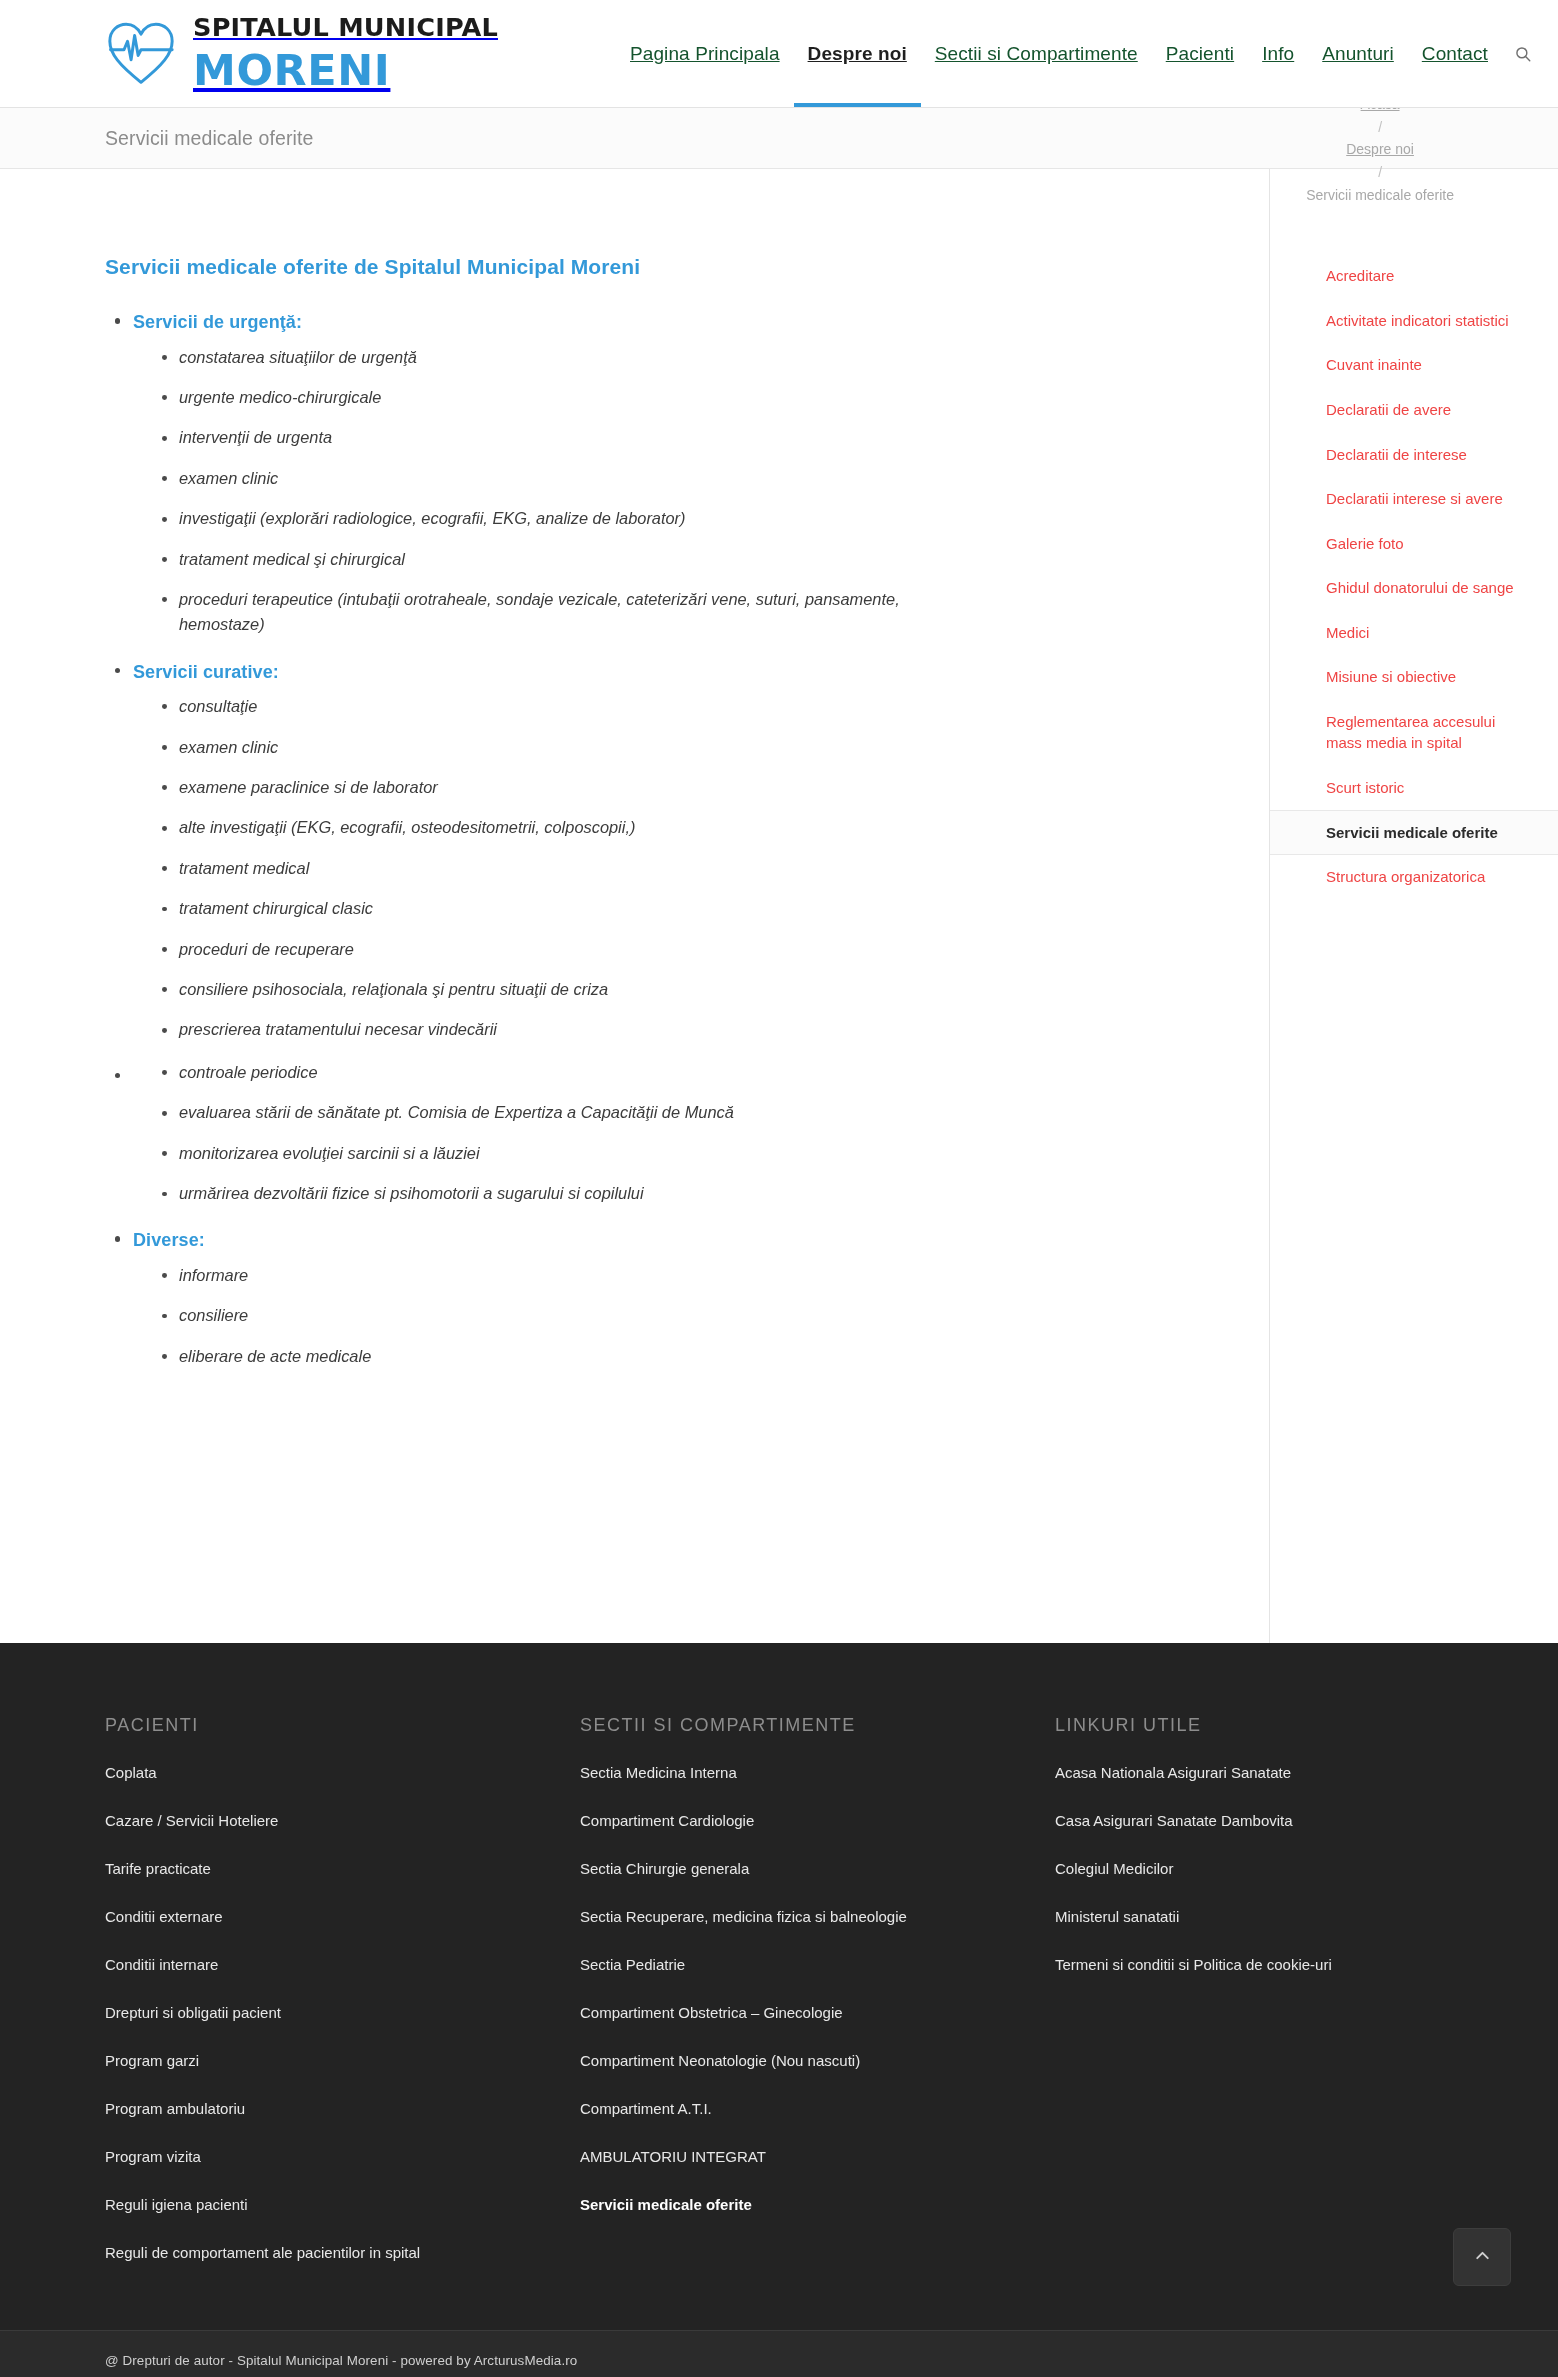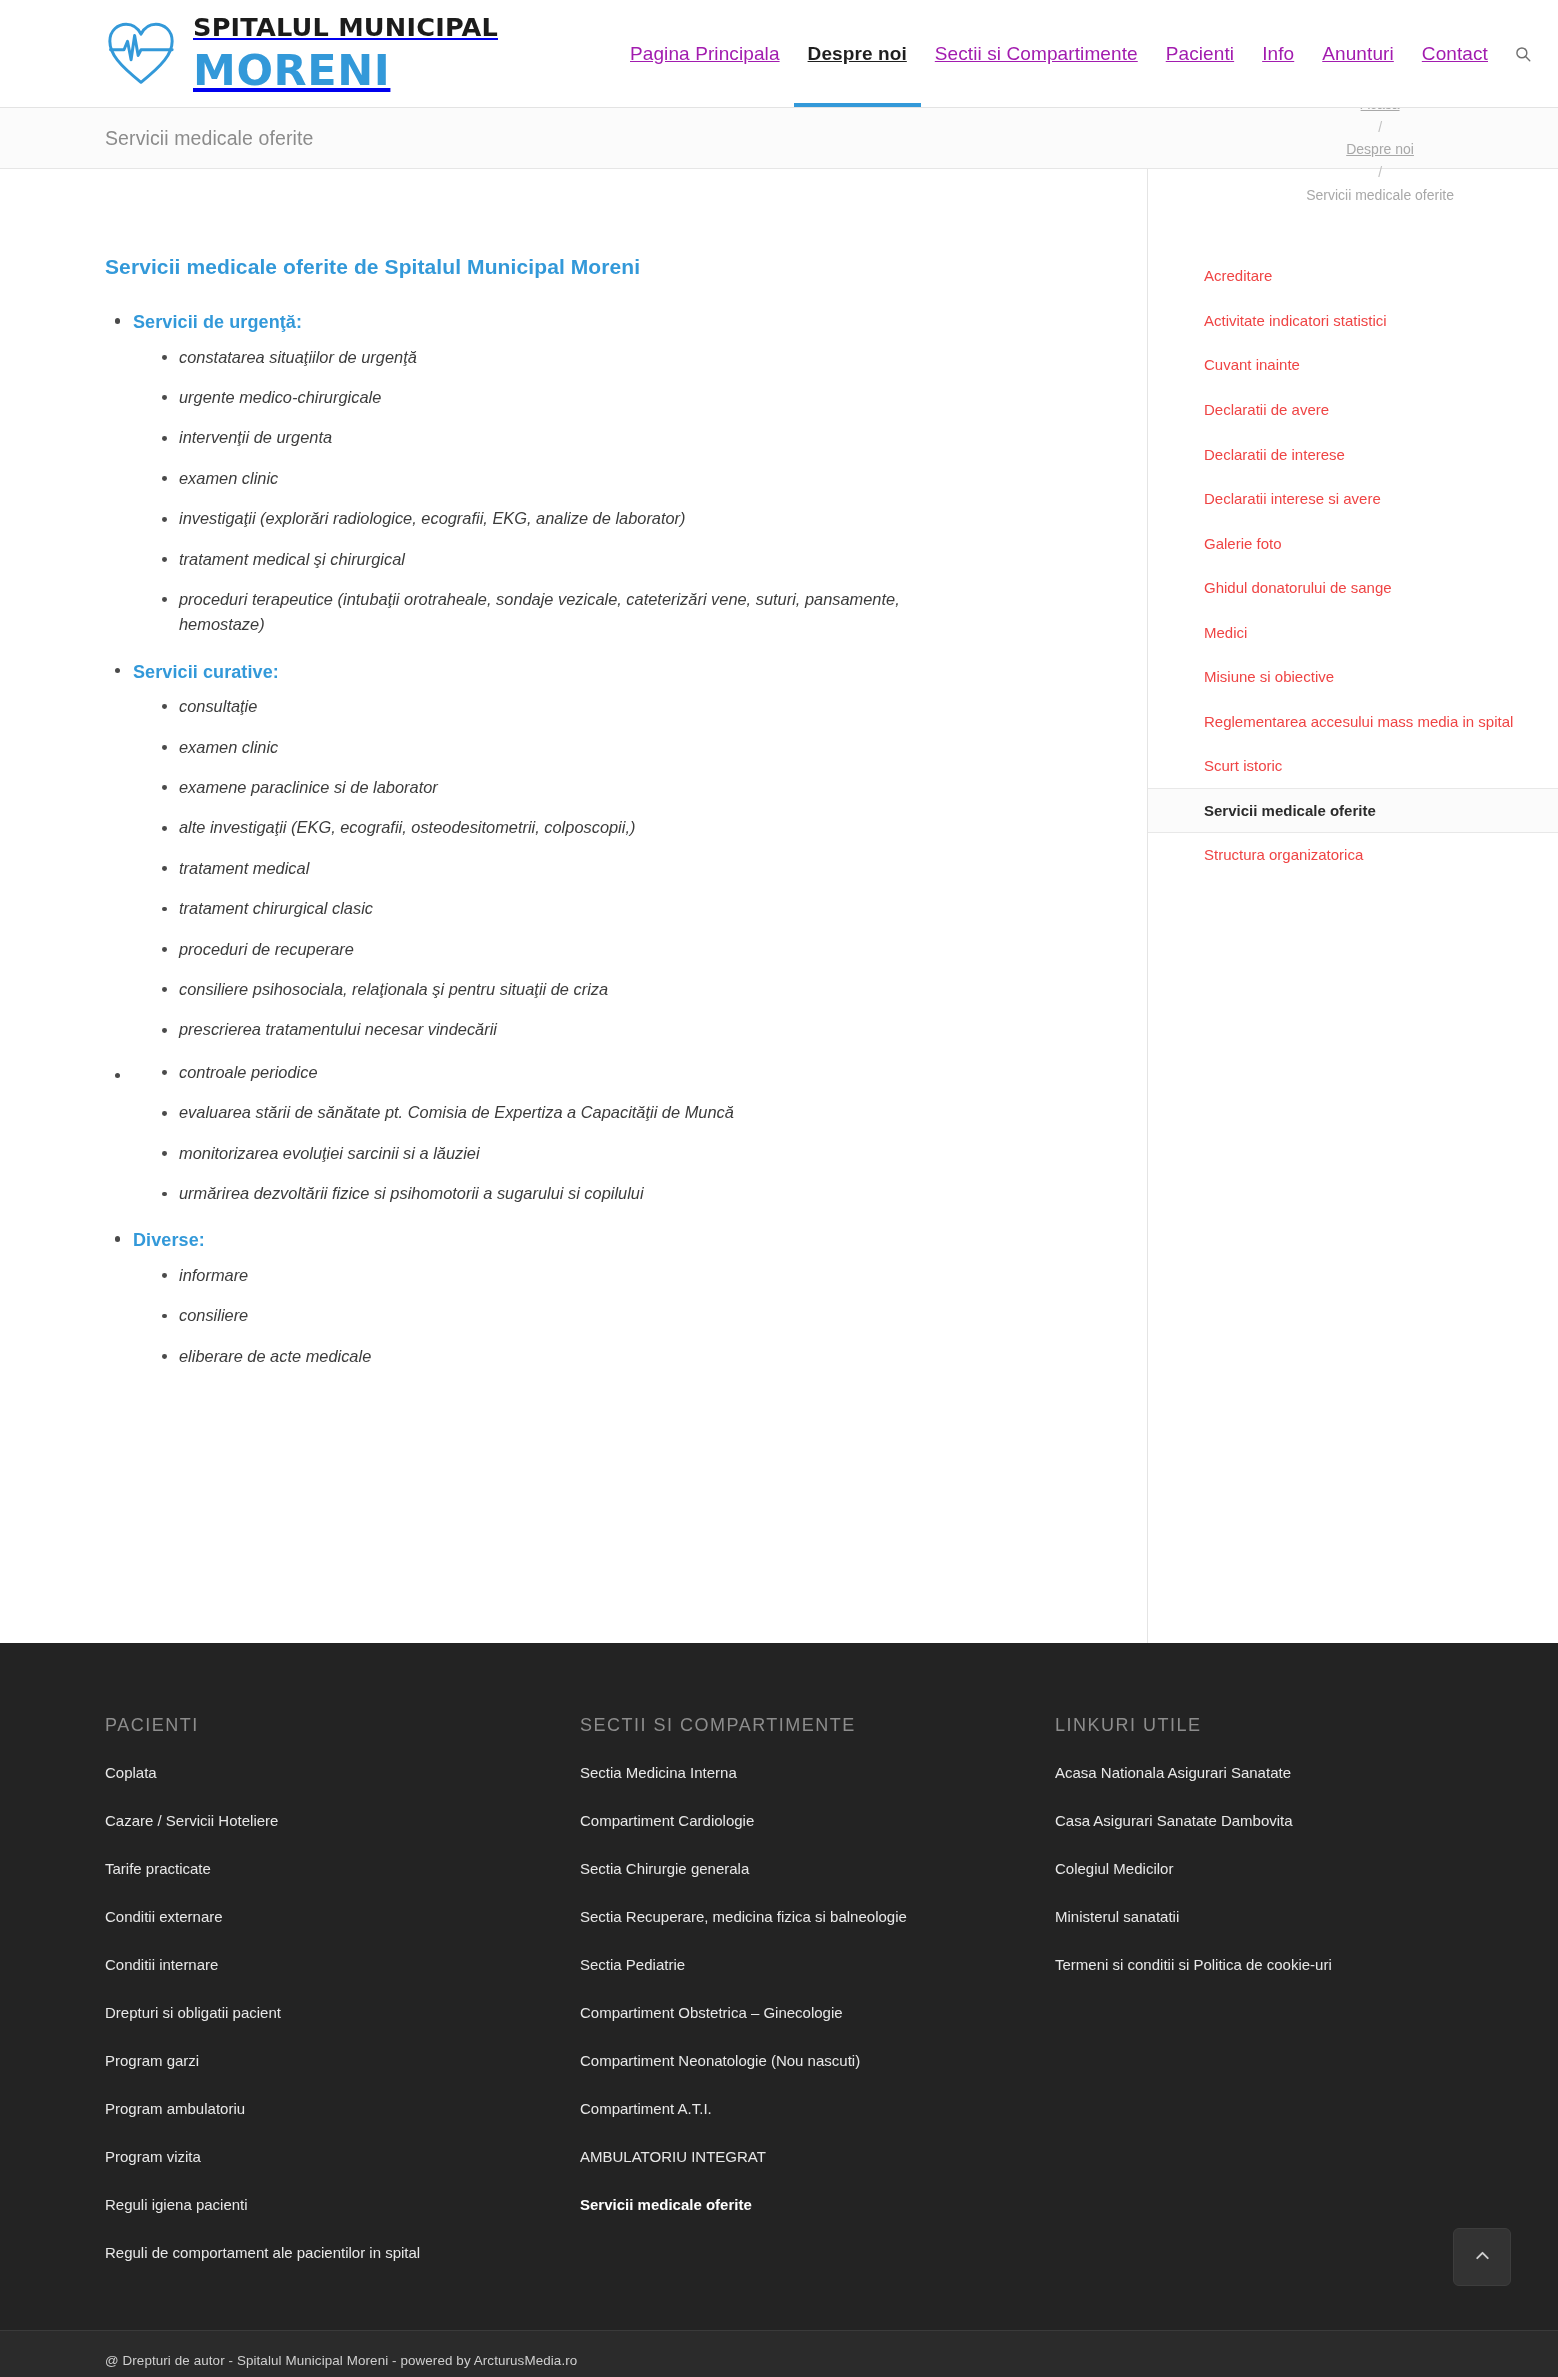--- a/index.html
+++ b/index.html
@@ -52,21 +52,21 @@
     height: 100%;
     gap: 0px;
   }
   .nav-item {
     position: relative;
     height: 100%;
     display: flex;
     align-items: center;
     padding: 0 14px;
     font-size: 19px;
-    color: #a21caf;
+    color: #14532d;
     white-space: nowrap;
     cursor: pointer;
     letter-spacing: 0.1px;
   }
   .nav-item.active { color: #1f1f1f; font-weight: 600; }
   .nav-item.active::after {
     content: "";
     position: absolute;
     left: 0; right: 0; bottom: 0;
     height: 3.7px;
@@ -111,21 +111,21 @@
   .crumb-path .crumb-cur { color: #a8a8a8; }
 
   
   .page-body {
     display: flex;
     align-items: stretch;
     min-height: 1474px;
     background: #ffffff;
   }
   .content-col {
-    width: 1148px;
+    width: 1270px;
     flex: none;
     border-right: 0.6px solid #e4e4e4;
     padding: 84px 105px 111px 105px;
   }
   .side-col {
     flex: 1;
     padding: 85px 0 0 0;
   }
 
   

